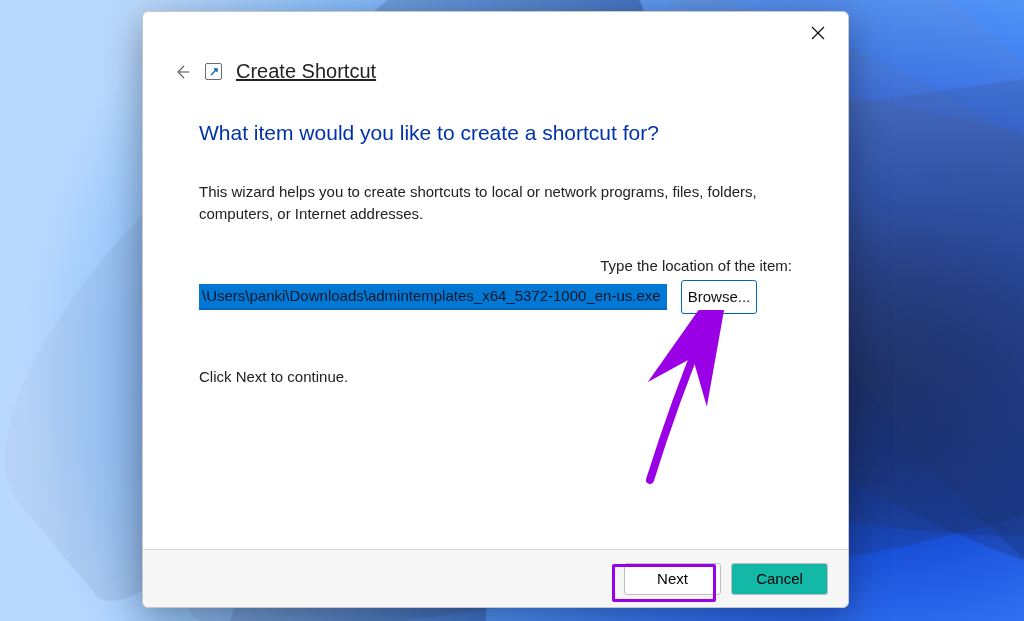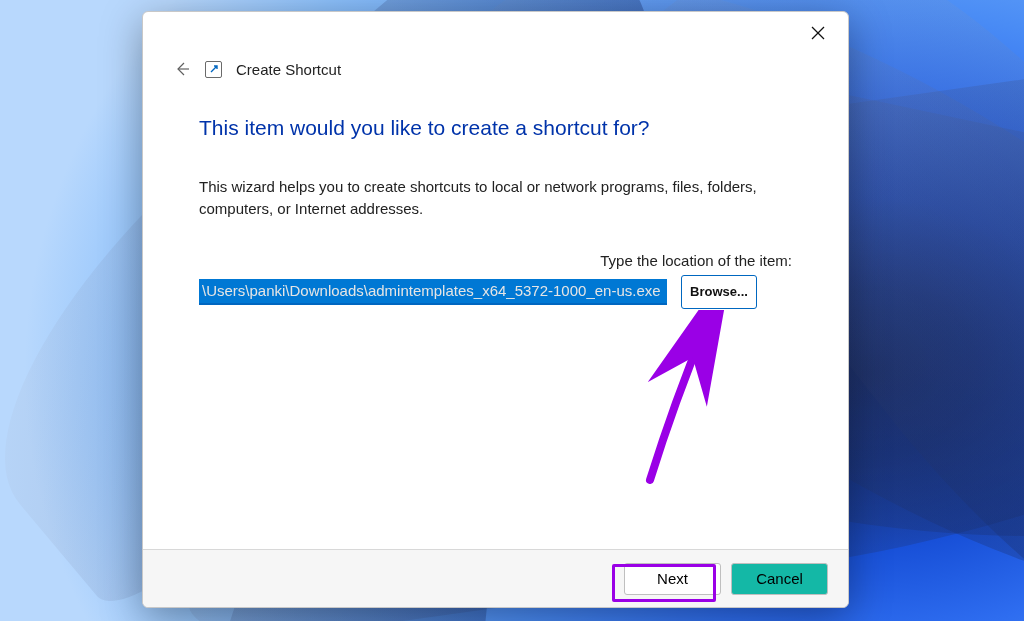--- a/index.html
+++ b/index.html
@@ -81,22 +81,23 @@
     .shortcut-icon {
       width: 17px; height: 17px;
       border: 1px solid #6a6a6a;
       border-radius: 2px;
       background: #ffffff;
       position: relative;
       display: flex; align-items: center; justify-content: center;
     }
     .shortcut-icon svg { width: 10px; height: 10px; }
     .dlg-title {
-      font-size: 15px;
-      color: #222;
+      font-size: 20px;
+      color: #222;
+      text-decoration: underline;
     }
 
     .content {
       flex: 1;
       padding: 18px 56px 0 56px;
     }
     .heading {
       color: #0033aa;
       font-size: 21px;
       font-weight: 400;
@@ -120,38 +121,37 @@
       align-items: center;
       gap: 14px;
       margin-bottom: 54px;
     }
     .location-input {
       flex: 0 0 468px;
       height: 26px;
       line-height: 24px;
       font-size: 15px;
       padding: 0 3px;
-      color: #e5e5e5;
+      color: #0f172a;
       background: #0078d4;
       border: none;
       border-bottom: 2px solid #0066c0;
       outline: none;
       font-family: inherit;
     }
     .location-input::selection { background: #0078d4; color: #fff; }
     .browse-btn {
       width: 76px;
       height: 34px;
       border: 1px solid #0067c0;
       background: #ffffff;
       color: #111;
       border-radius: 3px;
-      font-size: 13px;
+      font-size: 15px;
       cursor: pointer;
-      font-weight: bold;
     }
     .continue-text {
       font-size: 15px;
       color: #222;
     }
 
     .footer {
       height: 58px;
       border-top: 1px solid #d8d8d8;
       background: #f6f6f6;
@@ -230,29 +230,30 @@
     </div>
     <div class="shortcut-icon">
       <svg viewBox="0 0 10 10">
         <path d="M2 8 L8 2 M5 2 H8 V5" fill="none" stroke="#0066c0" stroke-width="1.4"></path>
       </svg>
     </div>
     <div class="dlg-title">Create Shortcut</div>
   </div>
 
   <div class="content">
-    <h1 class="heading">This item would you like to create a shortcut for?</h1>
+    <h1 class="heading">What item would you like to create a shortcut for?</h1>
     <p class="explain">This wizard helps you to create shortcuts to local or network programs, files, folders, computers, or Internet addresses.</p>
 
     <div class="field-label">Type the location of the item:</div>
     <div class="location-row">
       <input type="text" class="location-input" value="\Users\panki\Downloads\admintemplates_x64_5372-1000_en-us.exe" style="">
       <button class="browse-btn">Browse...</button>
     </div>
 
+    <p class="continue-text">Click Next to continue.</p>
   </div>
 
   <div class="footer">
     <button class="next-btn">Next</button>
     <button class="cancel-btn">Cancel</button>
   </div>
 
 </div>
 
 <div class="hl-next"></div>

